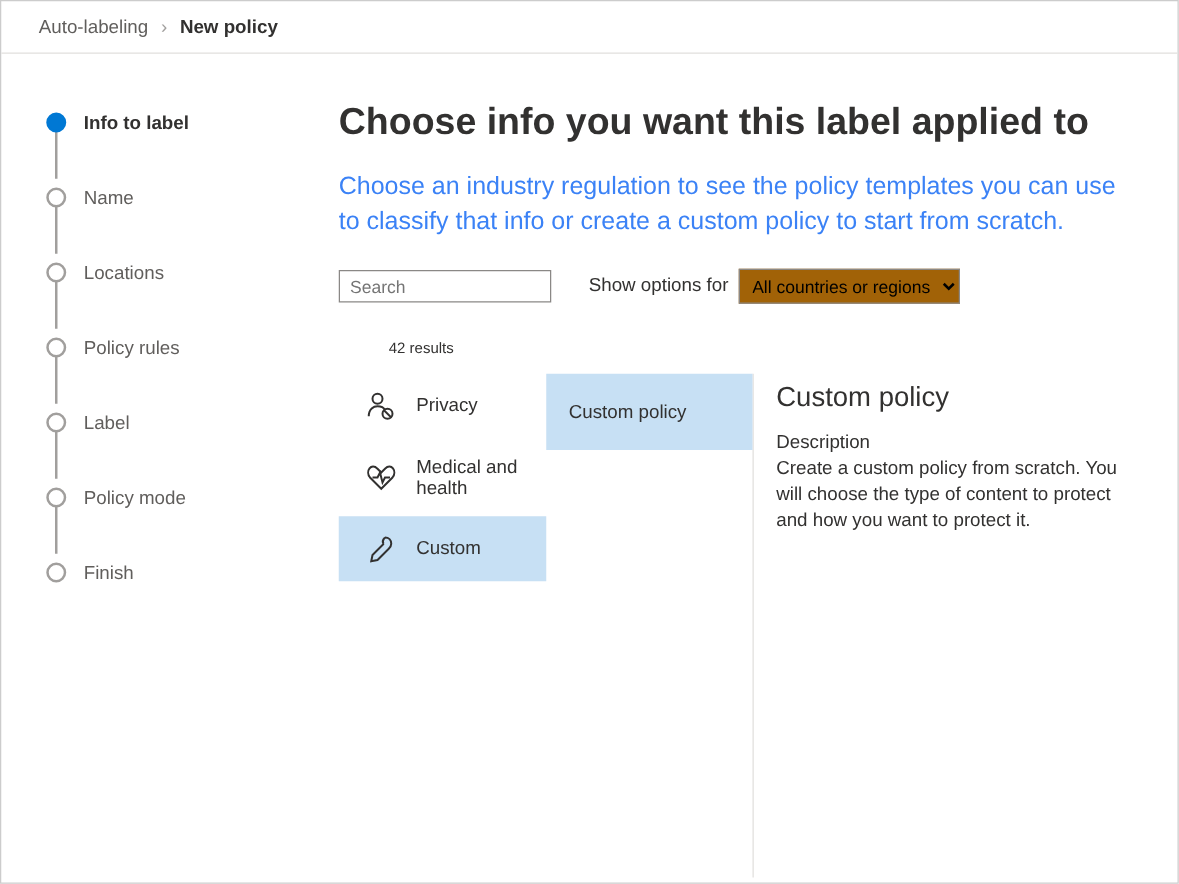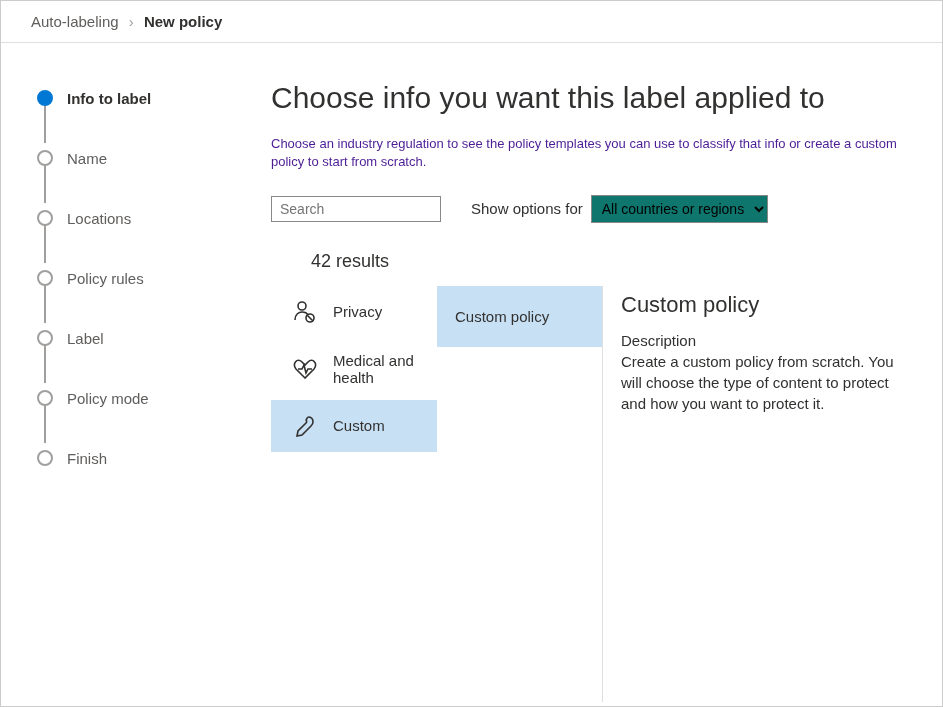--- a/index.html
+++ b/index.html
@@ -64,27 +64,27 @@
     .step.active .label { color: #323130; font-weight: 600; }
     .main {
       flex: 1;
       padding: 36px 44px 0 0;
       display: flex;
       flex-direction: column;
       min-width: 0;
     }
     .main h1 {
       font-size: 30px;
-      font-weight: 400;
+      font-weight: 700;
       line-height: 1.25;
       margin-bottom: 18px;
     }
     .main .subtitle {
-      font-size: 13px;
-      color: #4c1d95;
+      font-size: 20px;
+      color: #3b82f6;
       margin-bottom: 24px;
       line-height: 1.4;
     }
     .controls {
       display: flex;
       align-items: center;
       gap: 30px;
       margin-bottom: 18px;
     }
     .search {
@@ -94,24 +94,24 @@
       padding: 2px 8px;
       font-size: 14px;
       color: #605e5c;
     }
     .show-options { display: flex; align-items: center; gap: 8px; font-size: 15px; }
     .show-options select {
       height: 28px;
       border: 1px solid #8a8886;
       font-size: 14px;
       padding: 2px 6px;
-      background: #0f766e;
+      background: #a16207;
     }
     .results {
-      font-size: 18px;
+      font-size: 12px;
       color: #323130;
       margin: 10px 0 14px 40px;
     }
     .columns {
       display: flex;
       flex: 1;
       min-height: 0;
     }
     .cats {
       width: 166px;

